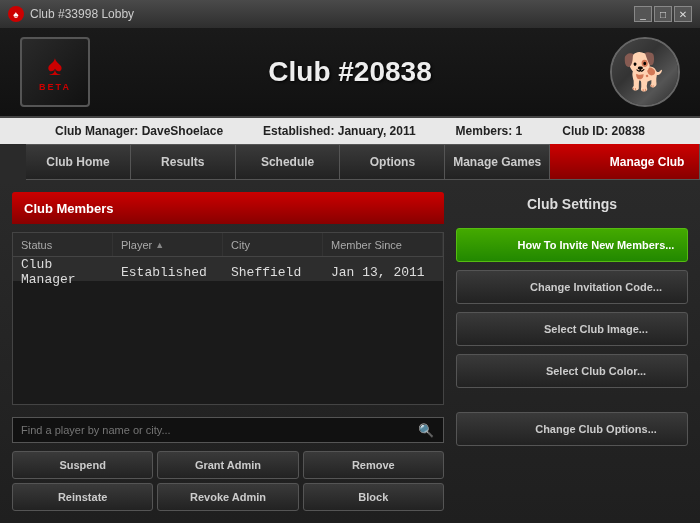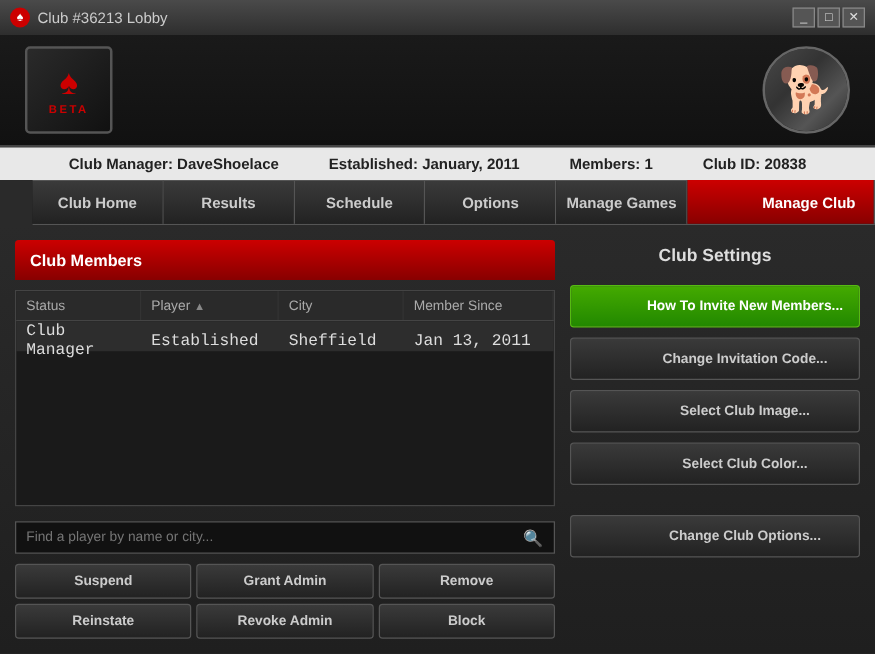--- a/index.html
+++ b/index.html
@@ -338,34 +338,35 @@
     .settings-spacer {
       height: 8px;
     }
   </style>
 </head>
 <body>
 
 <div class="title-bar">
   <div class="title-bar-left">
     <div class="title-bar-icon">♠</div>
-    <span class="title-bar-text">Club #36213 Lobby</span>
+    <span class="title-bar-text">Club #33998 Lobby</span>
   </div>
   <div class="title-bar-controls">
     <button class="title-bar-btn">_</button>
     <button class="title-bar-btn">□</button>
     <button class="title-bar-btn">✕</button>
   </div>
 </div>
 
 <div class="header">
   <div class="logo-area">
     <div class="logo-spade">♠</div>
     <div class="logo-beta">BETA</div>
   </div>
+  <div class="header-title">Club #20838</div>
   <div class="avatar-area">
     <div class="avatar-dog"></div>
   </div>
 </div>
 
 <div class="info-bar">
   <span>Club Manager: DaveShoelace</span>
   <span>Established: January, 2011</span>
   <span>Members: 1</span>
   <span>Club ID: 20838</span>

